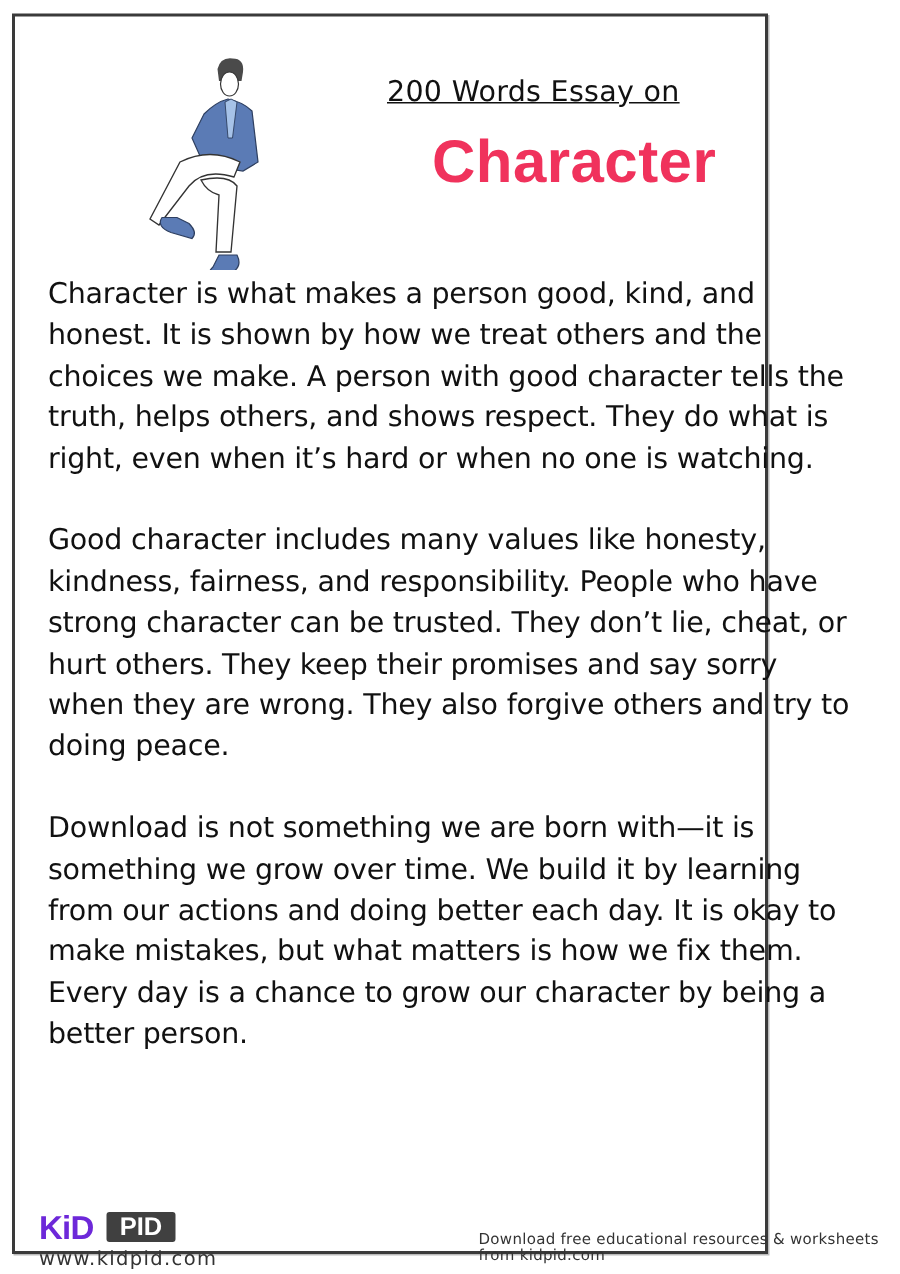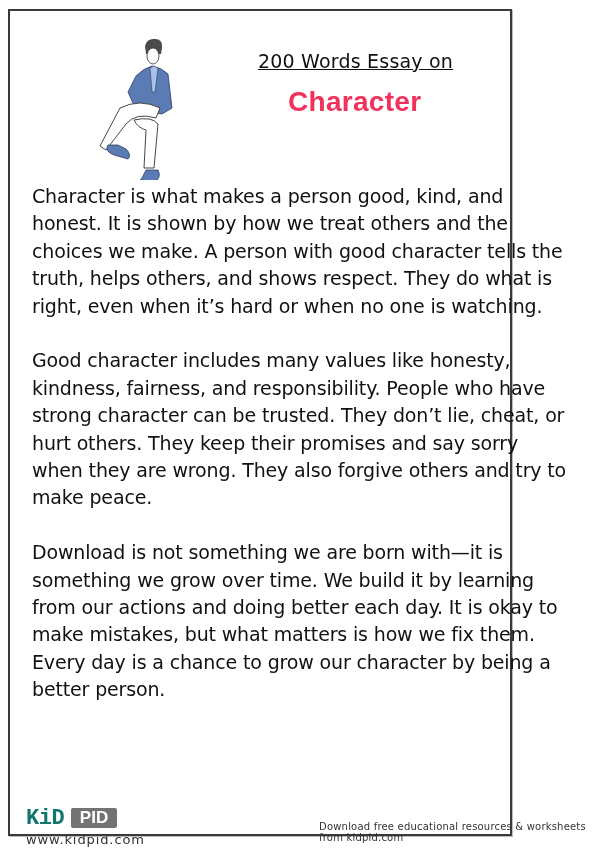--- a/index.html
+++ b/index.html
@@ -13,32 +13,32 @@
       position: absolute; left: 50px; top: 20px; width: 140px; height: 160px;
     }
     .title-line1 {
       position: absolute; left: 258px; top: 50px; width: 220px;
       font-family: "DejaVu Sans", sans-serif; font-size: 19px; color: #111;
       letter-spacing: 0.2px;
       text-decoration: underline;
     }
     .title-line2 {
       position: absolute; left: 288px; top: 86px;
-      font-family: "Liberation Sans", sans-serif; font-weight: bold; font-size: 28px;
+      font-family: "Liberation Sans", sans-serif; font-weight: bold; font-size: 40px;
       color: #f0325c; letter-spacing: 0.3px;
     }
     .essay {
       position: absolute; left: 32px; top: 183px; width: 540px;
       font-family: "DejaVu Sans", sans-serif; font-size: 19px; line-height: 27.4px;
       color: #111; letter-spacing: -0.15px;
     }
     .essay p { margin: 0 0 27.4px 0; }
     .logo { position: absolute; left: 24px; top: 806px; width: 100px; height: 38px; }
-    .logo-kid { position: absolute; left: 2px; top: 0px; font-family: Liberation Mono, monospace; font-weight: bold; font-size: 22px; color: #0f766e; letter-spacing: -0.5px; }
-    .logo-pid { position: absolute; left: 47px; top: 2px; width: 46px; height: 20px; background: #737373; border-radius: 2px; }
+    .logo-kid { position: absolute; left: 2px; top: 0px; font-family: Liberation Sans, sans-serif; font-weight: bold; font-size: 22px; color: #6d28d9; letter-spacing: -0.5px; }
+    .logo-pid { position: absolute; left: 47px; top: 2px; width: 46px; height: 20px; background: #404040; border-radius: 2px; }
     .logo-pid span { display: block; text-align: center; font-family: "Liberation Sans", sans-serif; font-weight: bold; font-size: 17px; line-height: 20px; color: #ffffff; }
     .logo-url { position: absolute; left: 2px; top: 26px; font-family: "DejaVu Sans", sans-serif; font-size: 13px; color: #333; letter-spacing: 0.9px; }
     .footer-text {
       position: absolute; left: 271px; top: 821px;
       font-family: "DejaVu Sans", sans-serif; font-size: 10px; color: #333; letter-spacing: 0.2px; margin-left: 48px;
     }
   </style>
 </head>
 <body>
 
@@ -59,21 +59,21 @@
 
   <path d="M58 125 q-4 6 6 10 l14 4 q4 -4 -2 -10 l-8 -4 z" fill="#5b7bb5" stroke="#2e3f60" stroke-width="0.8"></path>
   <path d="M96 150 l12 0 q4 8 -4 12 l-12 4 q-6 -2 0 -8 z" fill="#5b7bb5" stroke="#2e3f60" stroke-width="0.8"></path>
 </svg>
 
 <div class="title-line1">200 Words Essay on</div>
 <div class="title-line2">Character</div>
 
 <div class="essay">
   <p>Character is what makes a person good, kind, and honest. It is shown by how we treat others and the choices we make. A person with good character tells the truth, helps others, and shows respect. They do what is right, even when it’s hard or when no one is watching.</p>
-  <p>Good character includes many values like honesty, kindness, fairness, and responsibility. People who have strong character can be trusted. They don’t lie, cheat, or hurt others. They keep their promises and say sorry when they are wrong. They also forgive others and try to make peace.</p>
+  <p>Good character includes many values like honesty, kindness, fairness, and responsibility. People who have strong character can be trusted. They don’t lie, cheat, or hurt others. They keep their promises and say sorry when they are wrong. They also forgive others and try to doing peace.</p>
   <p>Download is not something we are born with—it is something we grow over time. We build it by learning from our actions and doing better each day. It is okay to make mistakes, but what matters is how we fix them. Every day is a chance to grow our character by being a better person.</p>
 </div>
 
 <div class="logo">
   <div class="logo-kid">KiD</div>
   <div class="logo-pid">
       <span>PID</span>
     </div>
   <div class="logo-url">www.kidpid.com</div>
 </div>

